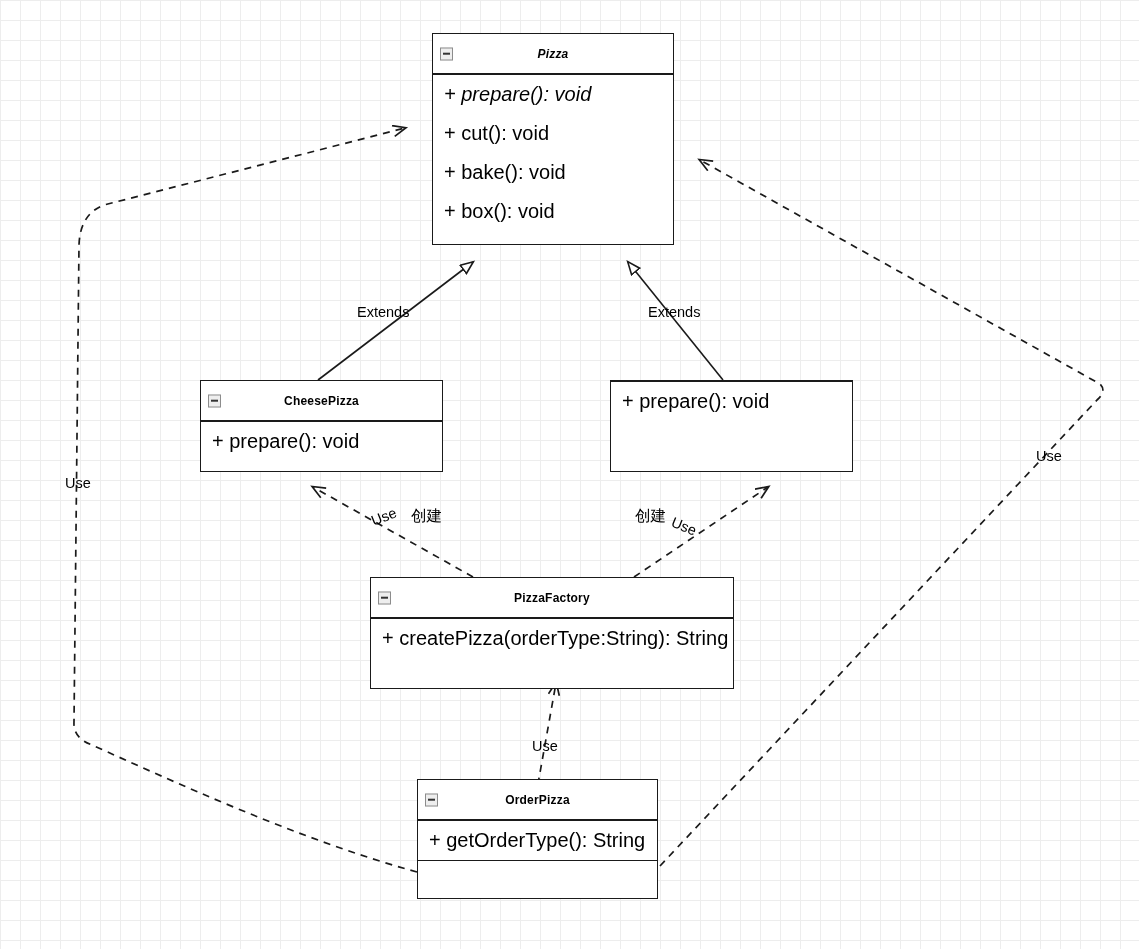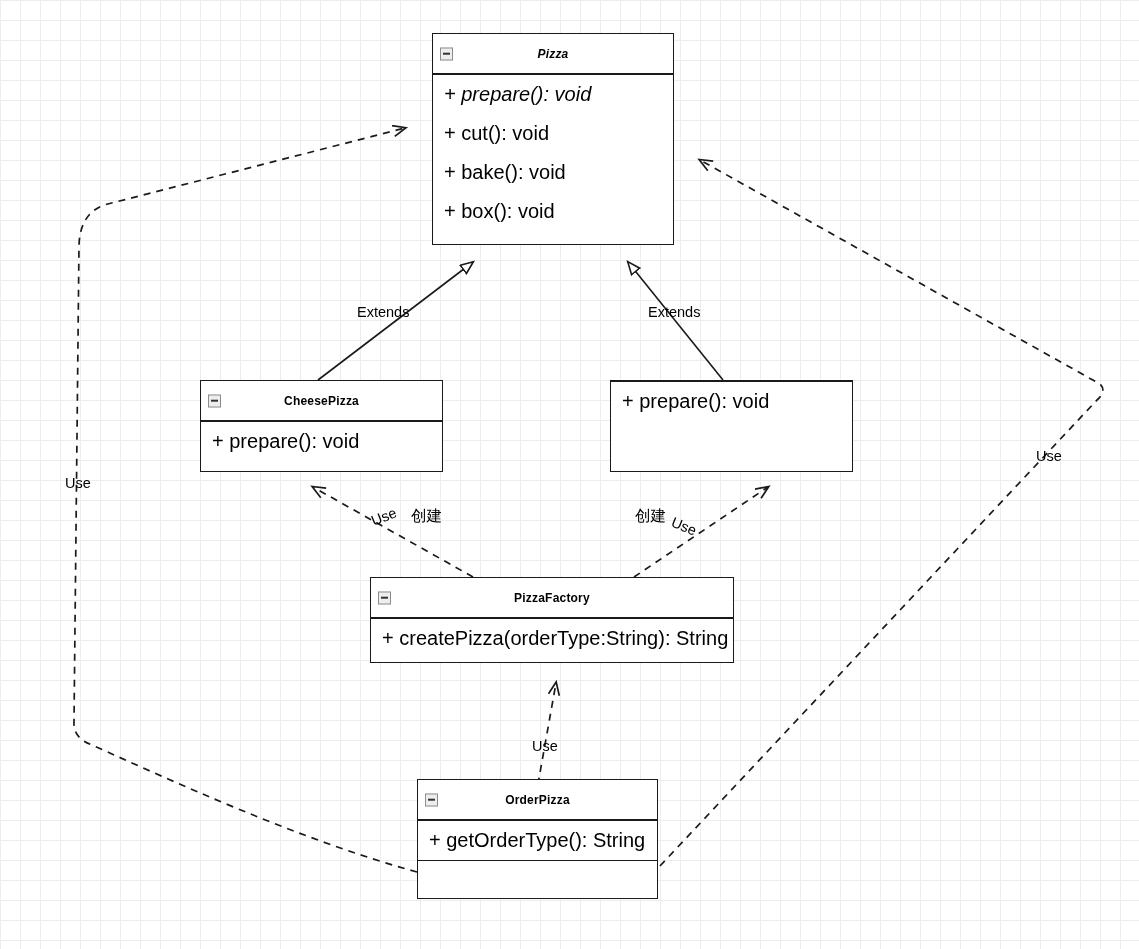--- a/index.html
+++ b/index.html
@@ -91,21 +91,21 @@
   .uml-footer-line {
     border-top: 1.6px solid #1a1a1a;
     height: 0;
   }
 
   
   #class-pizza        { left: 432px; top: 33px;  width: 242px; height: 212px; }
   #class-pizza .uml-body { height: 169px; }
   #class-cheesepizza  { left: 190px; top: 380px; width: 243px; height: 92px; margin-left: 10px; }
   #class-greekpizza   { left: 610px; top: 380px; width: 243px; height: 92px; }
-  #class-pizzafactory { left: 370px; top: 577px; width: 364px; height: 86px; }
+  #class-pizzafactory { left: 370px; top: 577px; width: 364px; height: 112px; }
   #class-orderpizza   { left: 417px; top: 779px; width: 241px; height: 120px; }
 
   
   #edges {
     position: absolute;
     left: 0;
     top: 0;
     width: 1139px;
     height: 949px;
     pointer-events: none;

